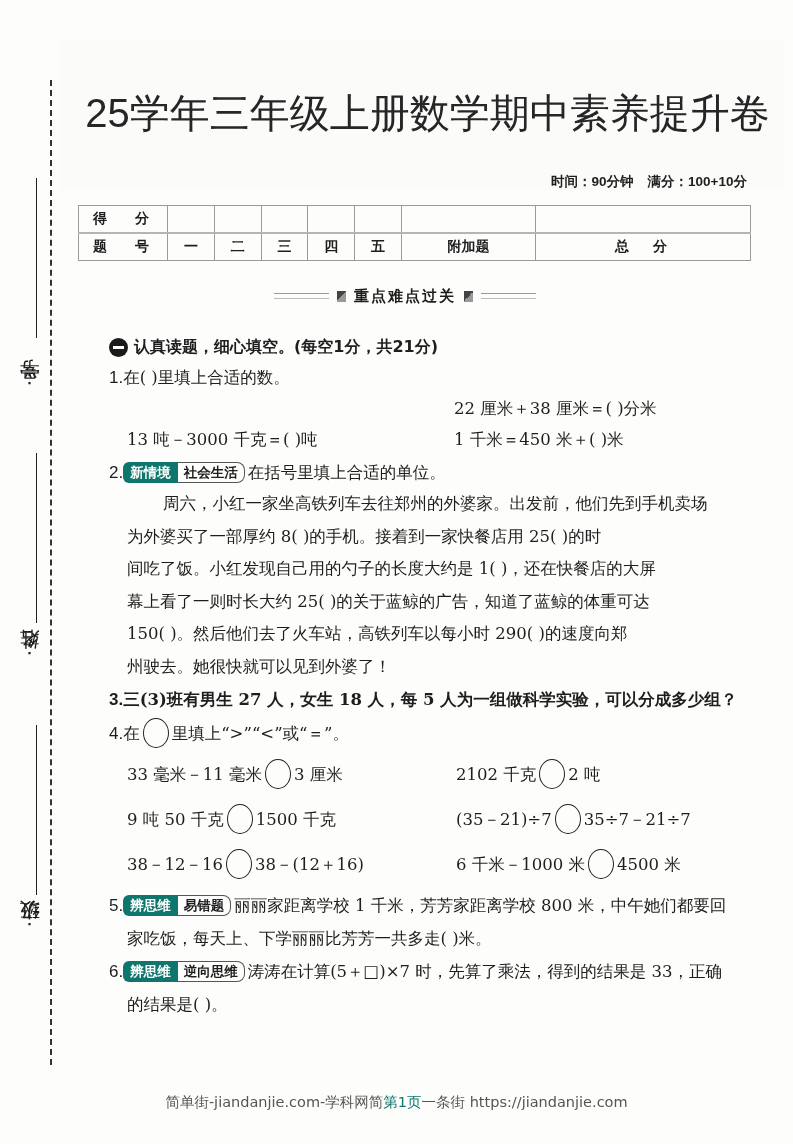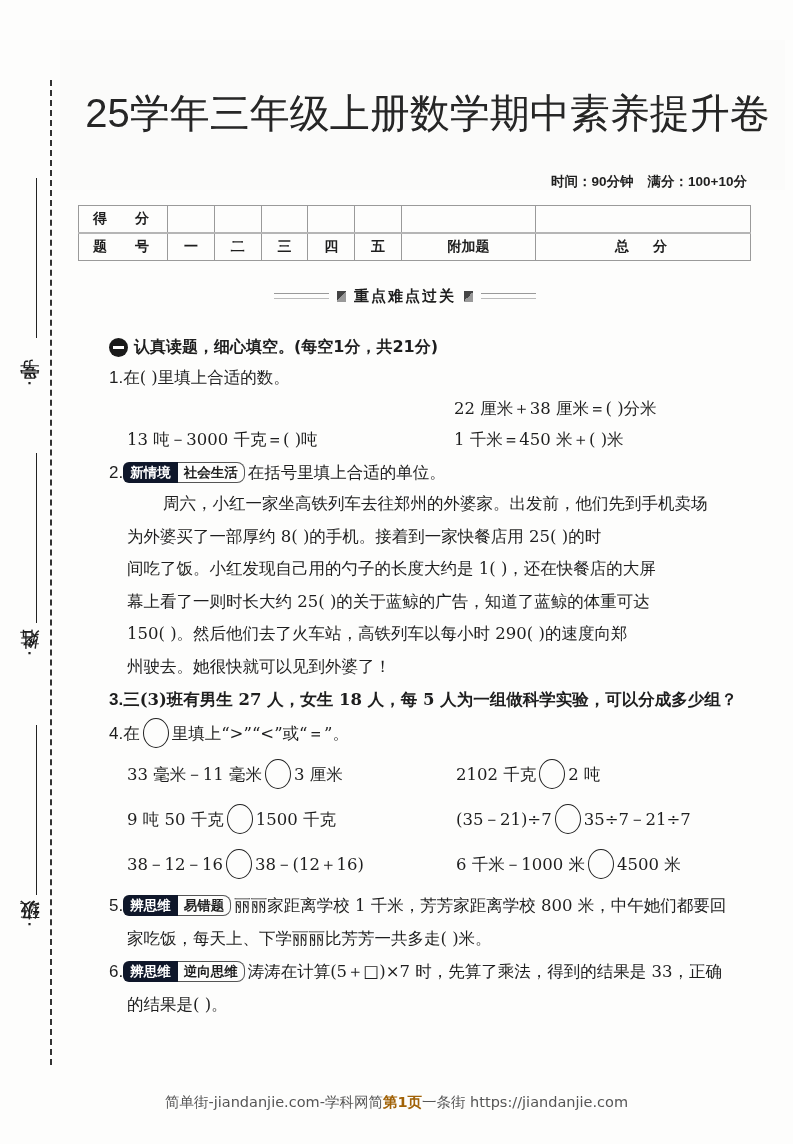--- a/index.html
+++ b/index.html
@@ -70,39 +70,39 @@
     position: relative; flex: none;
   }
   .sec-icon::after { content: ""; position: absolute; left: 4px; right: 4px; top: 8px; height: 3px; background: #fff; }
   .line { height: 31px; line-height: 31px; white-space: nowrap; position: relative; }
   .qnum { font-family: "Liberation Sans", sans-serif; font-size: 17px; }
   .indent { padding-left: 18px; }
   .para-first { padding-left: 54px; }
   .col2 { position: absolute; left: 345px; top: 0; }
   .col2b { position: absolute; left: 347px; top: 0; }
   .tag-dark {
-    display: inline-block; background: #0f172a; color: #fff; font-family: "DejaVu Sans", sans-serif;
+    display: inline-block; background: #0f766e; color: #fff; font-family: "DejaVu Sans", sans-serif;
     font-size: 13.5px; font-weight: bold; padding: 0 7px; height: 21px; line-height: 21px;
     border-radius: 6px 0 0 6px; vertical-align: 1px;
   }
   .tag-light {
     display: inline-block; border: 1px solid #555; border-left: none; font-family: "DejaVu Sans", sans-serif;
     font-size: 13.5px; font-weight: bold; padding: 0 6px; height: 19px; line-height: 19px;
     border-radius: 0 8px 8px 0; margin-right: 3px; vertical-align: 1px;
   }
   .circle {
     display: inline-block; width: 24px; height: 28px; border: 1.5px solid #222; border-radius: 50%;
     vertical-align: middle; margin: 0 3px; position: relative; top: -2px;
   }
   .cmp-line { height: 45px; line-height: 45px; white-space: nowrap; position: relative; }
   .footer {
     position: absolute; left: 0; right: 0; top: 1093px; text-align: center;
     font-size: 14.5px; color: #555; font-family: "DejaVu Sans", sans-serif;
   }
-  .footer .page { color: #a16207; font-weight: bold; margin-top: 19px; }
+  .footer .page { color: #0f766e; font-weight: normal; margin-top: 19px; }
 </style>
 </head>
 <body>
 
 <div class="binding-dash"></div>
 <div class="bind-line" style="top:178px;height:160px;"></div>
 <div class="bind-label" style="top:355px;height:60px;">学号：</div>
 <div class="bind-line" style="top:453px;height:170px;"></div>
 <div class="bind-label" style="top:625px;height:60px;">姓名：</div>
 <div class="bind-line" style="top:725px;height:170px;"></div>

